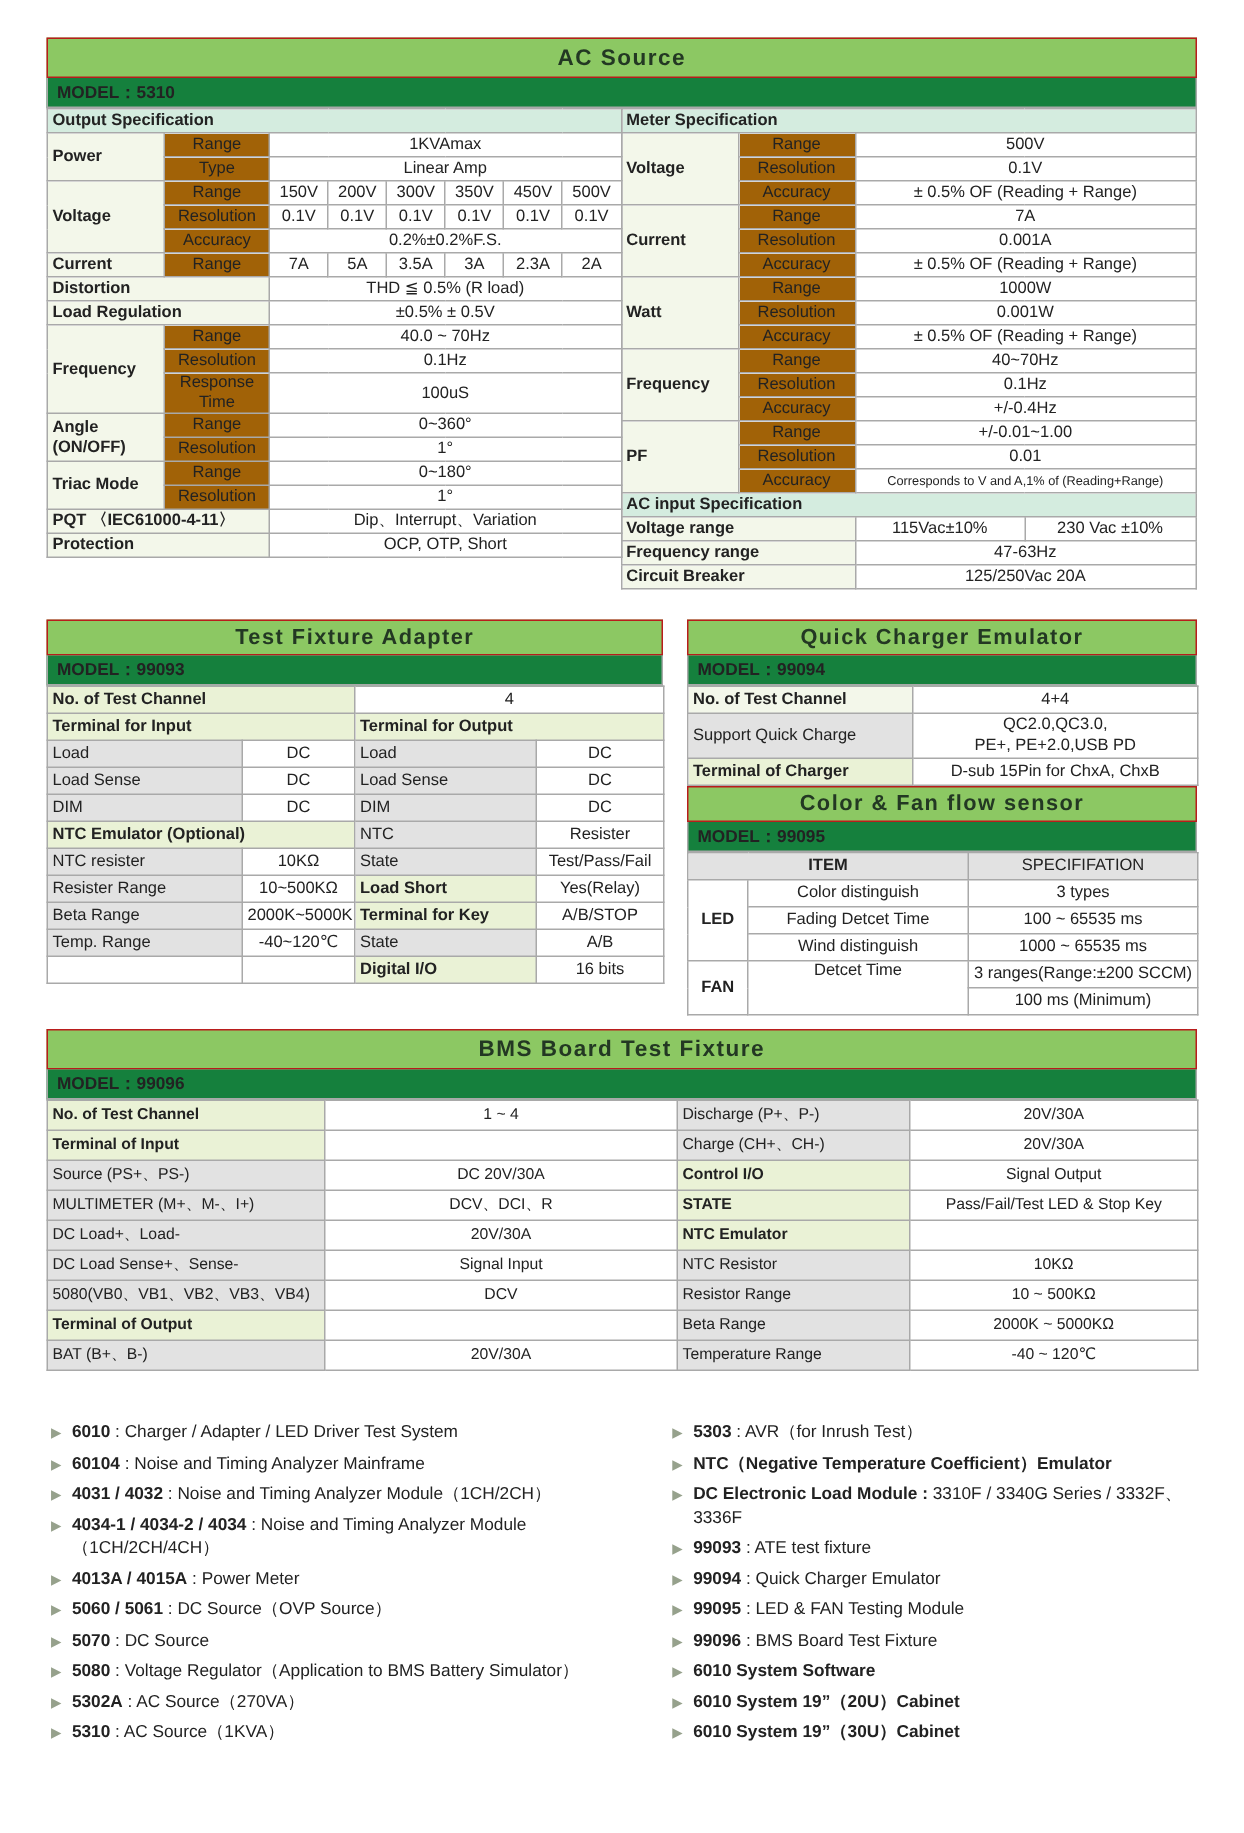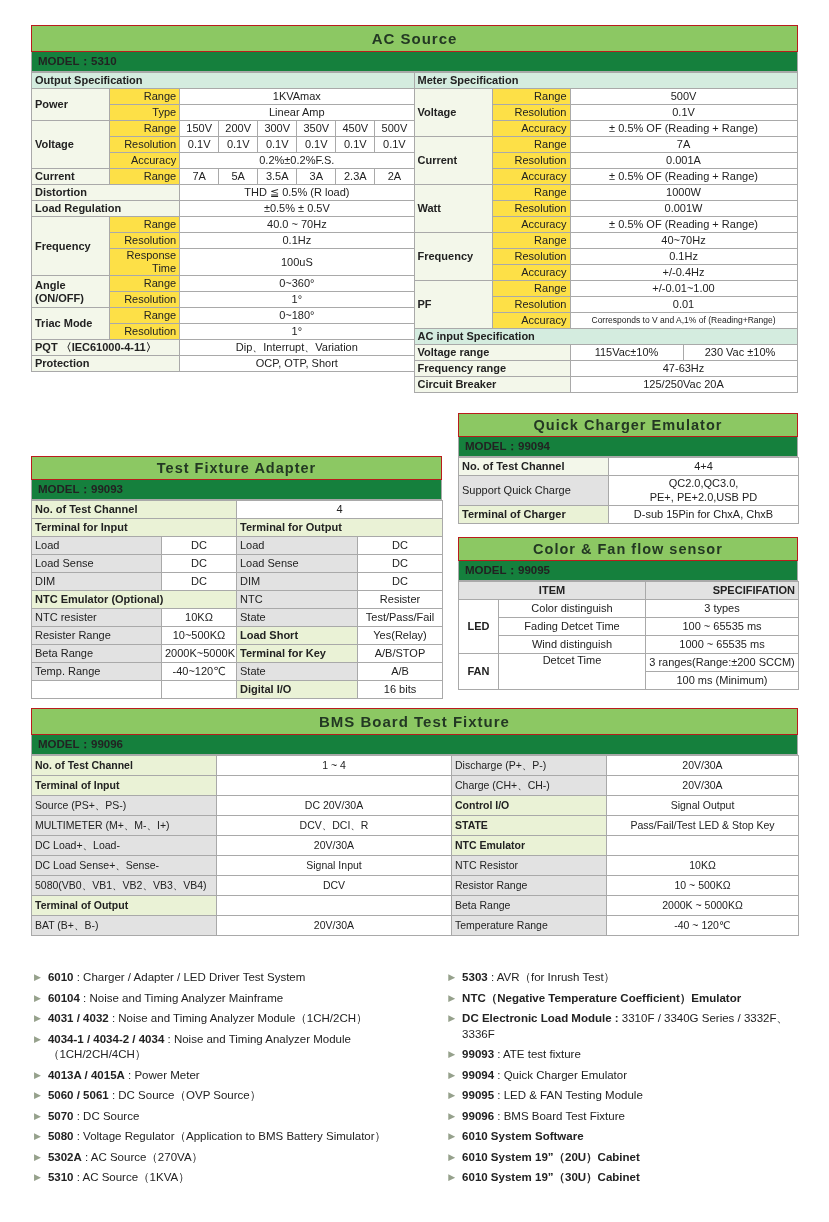--- a/index.html
+++ b/index.html
@@ -11,36 +11,36 @@
               text-align:center;font-size:15px;letter-spacing:1px;padding:4px 0;}
   .band-model{background:#15803d;border:1px solid #a9a9a9;border-top:none;font-weight:bold;
               font-size:11.5px;padding:2px 6px;text-align:left;}
 
   
   table.spec{border-collapse:collapse;table-layout:fixed;font-size:11px;width:100%;}
   table.spec td{border:1px solid #a9a9a9;padding:0 3px;height:15px;line-height:1.2;
                 white-space:pre-line;overflow:hidden;}
   td.band-sec{background:#d4ecdf;font-weight:bold;text-align:left;}
   td.lab{background:#f3f7ea;font-weight:bold;text-align:left;}
-  td.sub{background:#fde047;text-align:right;}
+  td.sub{background:#a16207;text-align:center;}
   td.val{background:#ffffff;text-align:center;}
   td.sec{background:#eaf2d6;font-weight:bold;text-align:left;}
   td.gray{background:#e2e2e2;text-align:left;}
   td.small{font-size:8.5px;margin-top:10px;}
 
   
   .ac-halves{display:flex;align-items:stretch;}
   .ac-halves table{width:50%;height:293px;padding-left:38px;}
   .ac-halves table + table{margin-left:-1px;}
 
   
   .mid-row{display:flex;margin-top:20px;align-items:flex-start;}
-  .tfa-block{width:411px;margin-top:43px;}
+  .tfa-block{width:411px;}
   .mid-right{width:340px;margin-left:16px;}
-  .cfs-block{margin-top:13px;}
+  .cfs-block{}
   .tfa-block table.spec td,.mid-right table.spec td{height:17px;}
   .mid-right .band-title,.tfa-block .band-title{font-size:14.5px;padding:3px 0;}
 
   
   .bms-block{margin-top:9px;}
   .bms-block table.spec td{height:19px;font-size:10.5px;}
 
   
   .order-block{margin-top:24px;}
   .order-cols{display:flex;padding-top:10px;}
@@ -374,21 +374,21 @@
         <div class="band-model">MODEL：99095</div>
         <table class="spec">
           <colgroup>
               <col style="width:40px">
               <col style="width:147px">
               <col style="width:153px">
             </colgroup>
           <tbody>
               <tr>
             <td class="gray" colspan="2" style="text-align:center;font-weight:bold">ITEM</td>
-            <td class="gray" style="text-align:right;font-weight:bold">SPECIFIFATION</td>
+            <td class="gray" style="text-align:center;font-weight:normal">SPECIFIFATION</td>
           </tr>
           <tr>
             <td class="val" rowspan="3" style="font-weight:bold">LED</td>
             <td class="val">Color distinguish</td>
             <td class="val">3 types</td>
           </tr>
           <tr>
             <td class="val">Fading Detcet Time</td>
             <td class="val">100 ~ 65535 ms</td>
           </tr>

